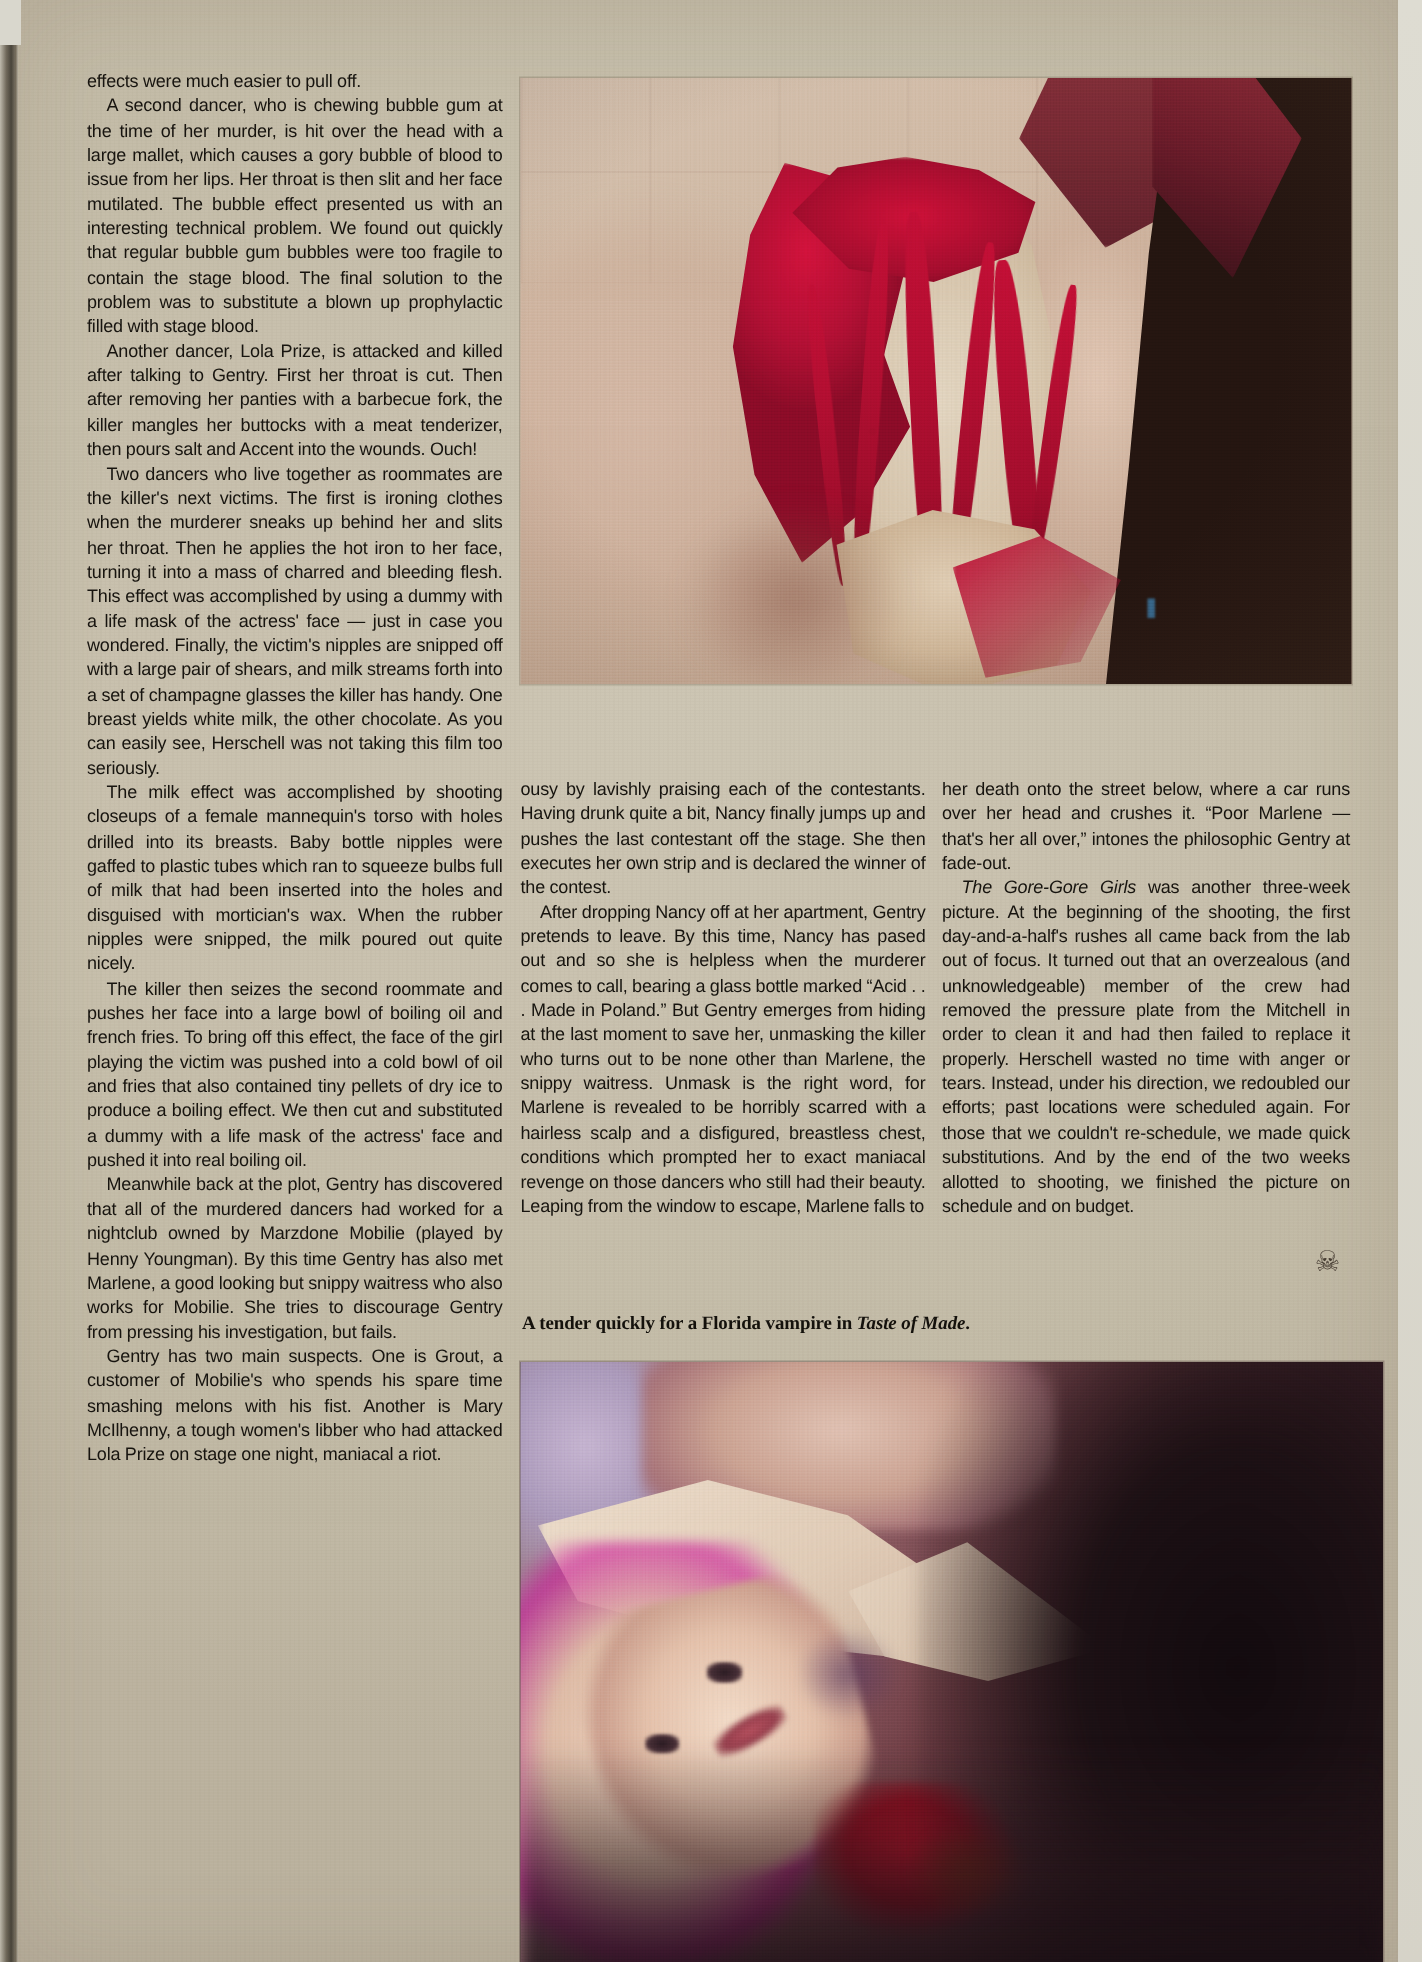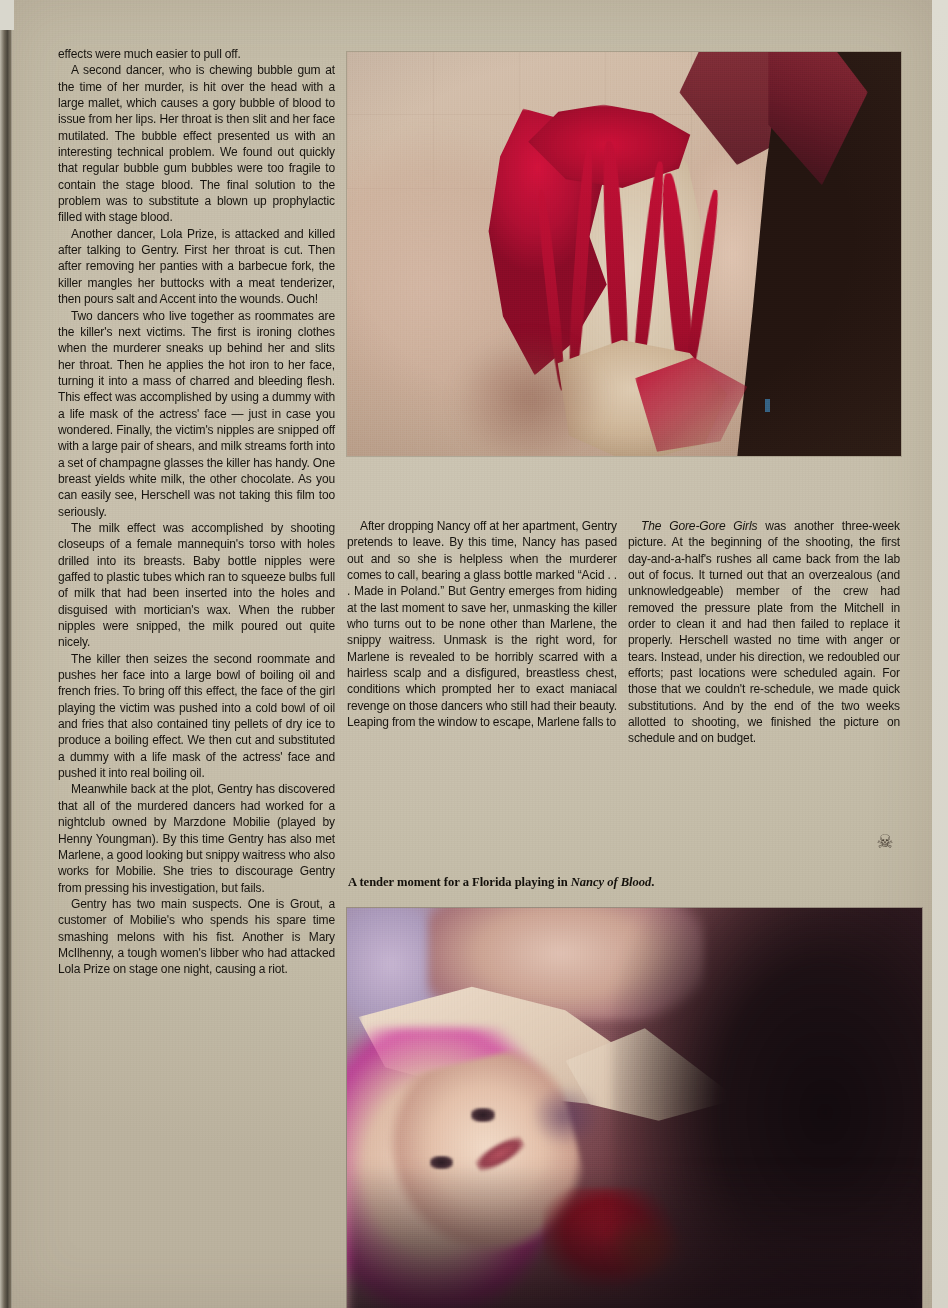--- a/index.html
+++ b/index.html
@@ -398,35 +398,37 @@
 
 
     <div class="col" id="col1">
       <p class="noindent">effects were much easier to pull off.</p>
       <p>A second dancer, who is chewing bubble gum at the time of her murder, is hit over the head with a large mallet, which causes a gory bubble of blood to issue from her lips. Her throat is then slit and her face mutilated. The bubble effect presented us with an interesting technical problem. We found out quickly that regular bubble gum bubbles were too fragile to contain the stage blood. The final solution to the problem was to substitute a blown up prophylactic filled with stage blood.</p>
       <p>Another dancer, Lola Prize, is attacked and killed after talking to Gentry. First her throat is cut. Then after removing her panties with a barbecue fork, the killer mangles her buttocks with a meat tenderizer, then pours salt and Accent into the wounds. Ouch!</p>
       <p>Two dancers who live together as roommates are the killer's next victims. The first is ironing clothes when the murderer sneaks up behind her and slits her throat. Then he applies the hot iron to her face, turning it into a mass of charred and bleeding flesh. This effect was accomplished by using a dummy with a life mask of the actress' face — just in case you wondered. Finally, the victim's nipples are snipped off with a large pair of shears, and milk streams forth into a set of champagne glasses the killer has handy. One breast yields white milk, the other chocolate. As you can easily see, Herschell was not taking this film too seriously.</p>
       <p>The milk effect was accomplished by shooting closeups of a female mannequin's torso with holes drilled into its breasts. Baby bottle nipples were gaffed to plastic tubes which ran to squeeze bulbs full of milk that had been inserted into the holes and disguised with mortician's wax. When the rubber nipples were snipped, the milk poured out quite nicely.</p>
       <p>The killer then seizes the second roommate and pushes her face into a large bowl of boiling oil and french fries. To bring off this effect, the face of the girl playing the victim was pushed into a cold bowl of oil and fries that also contained tiny pellets of dry ice to produce a boiling effect. We then cut and substituted a dummy with a life mask of the actress' face and pushed it into real boiling oil.</p>
       <p>Meanwhile back at the plot, Gentry has discovered that all of the murdered dancers had worked for a nightclub owned by Marzdone Mobilie (played by Henny Youngman). By this time Gentry has also met Marlene, a good looking but snippy waitress who also works for Mobilie. She tries to discourage Gentry from pressing his investigation, but fails.</p>
-      <p>Gentry has two main suspects. One is Grout, a customer of Mobilie's who spends his spare time smashing melons with his fist. Another is Mary McIlhenny, a tough women's libber who had attacked Lola Prize on stage one night, causing a riot.</p>
+      <p>Gentry has two main suspects. One is Grout, a customer of Mobilie's who spends his spare time smashing melons with his fist. Another is Mary McIlhenny, a tough women's libber who had attacked Lola Prize on stage one night, maniacal a riot.</p>
     </div>
 
     <div class="col" id="col2">
+      <p class="noindent">ousy by lavishly praising each of the contestants. Having drunk quite a bit, Nancy finally jumps up and pushes the last contestant off the stage. She then executes her own strip and is declared the winner of the contest.</p>
       <p>After dropping Nancy off at her apartment, Gentry pretends to leave. By this time, Nancy has pased out and so she is helpless when the murderer comes to call, bearing a glass bottle marked “Acid . . . Made in Poland.” But Gentry emerges from hiding at the last moment to save her, unmasking the killer who turns out to be none other than Marlene, the snippy waitress. Unmask is the right word, for Marlene is revealed to be horribly scarred with a hairless scalp and a disfigured, breastless chest, conditions which prompted her to exact maniacal revenge on those dancers who still had their beauty. Leaping from the window to escape, Marlene falls to</p>
     </div>
 
     <div class="col" id="col3">
+      <p class="noindent">her death onto the street below, where a car runs over her head and crushes it. “Poor Marlene — that's her all over,” intones the philosophic Gentry at fade-out.</p>
       <p><i>The Gore-Gore Girls</i><span> was another three-week picture. At the beginning of the shooting, the first day-and-a-half's rushes all came back from the lab out of focus. It turned out that an overzealous (and unknowledgeable) member of the crew had removed the pressure plate from the Mitchell in order to clean it and had then failed to replace it properly. Herschell wasted no time with anger or tears. Instead, under his direction, we redoubled our efforts; past locations were scheduled again. For those that we couldn't re-schedule, we made quick substitutions. And by the end of the two weeks allotted to shooting, we finished the picture on schedule and on budget.</span></p>
     </div>
 
     <div id="endmark">☠</div>
 
     <div class="caption" id="caption-bottom">
-      <span>A tender moment for a Florida playing in </span><i>Nancy of Blood</i><span>.</span>
+      <span>A tender quickly for a Florida vampire in </span><i>Taste of Made</i><span>.</span>
     </div>
 
     <div class="photo" id="photo-bottom">
       <div class="bg"></div>
       <div class="lavender"></div>
       <div class="vhead"></div>
       <div class="collar"></div>
       <div class="spike"></div>
       <div class="hair"></div>
       <div class="face"></div>

